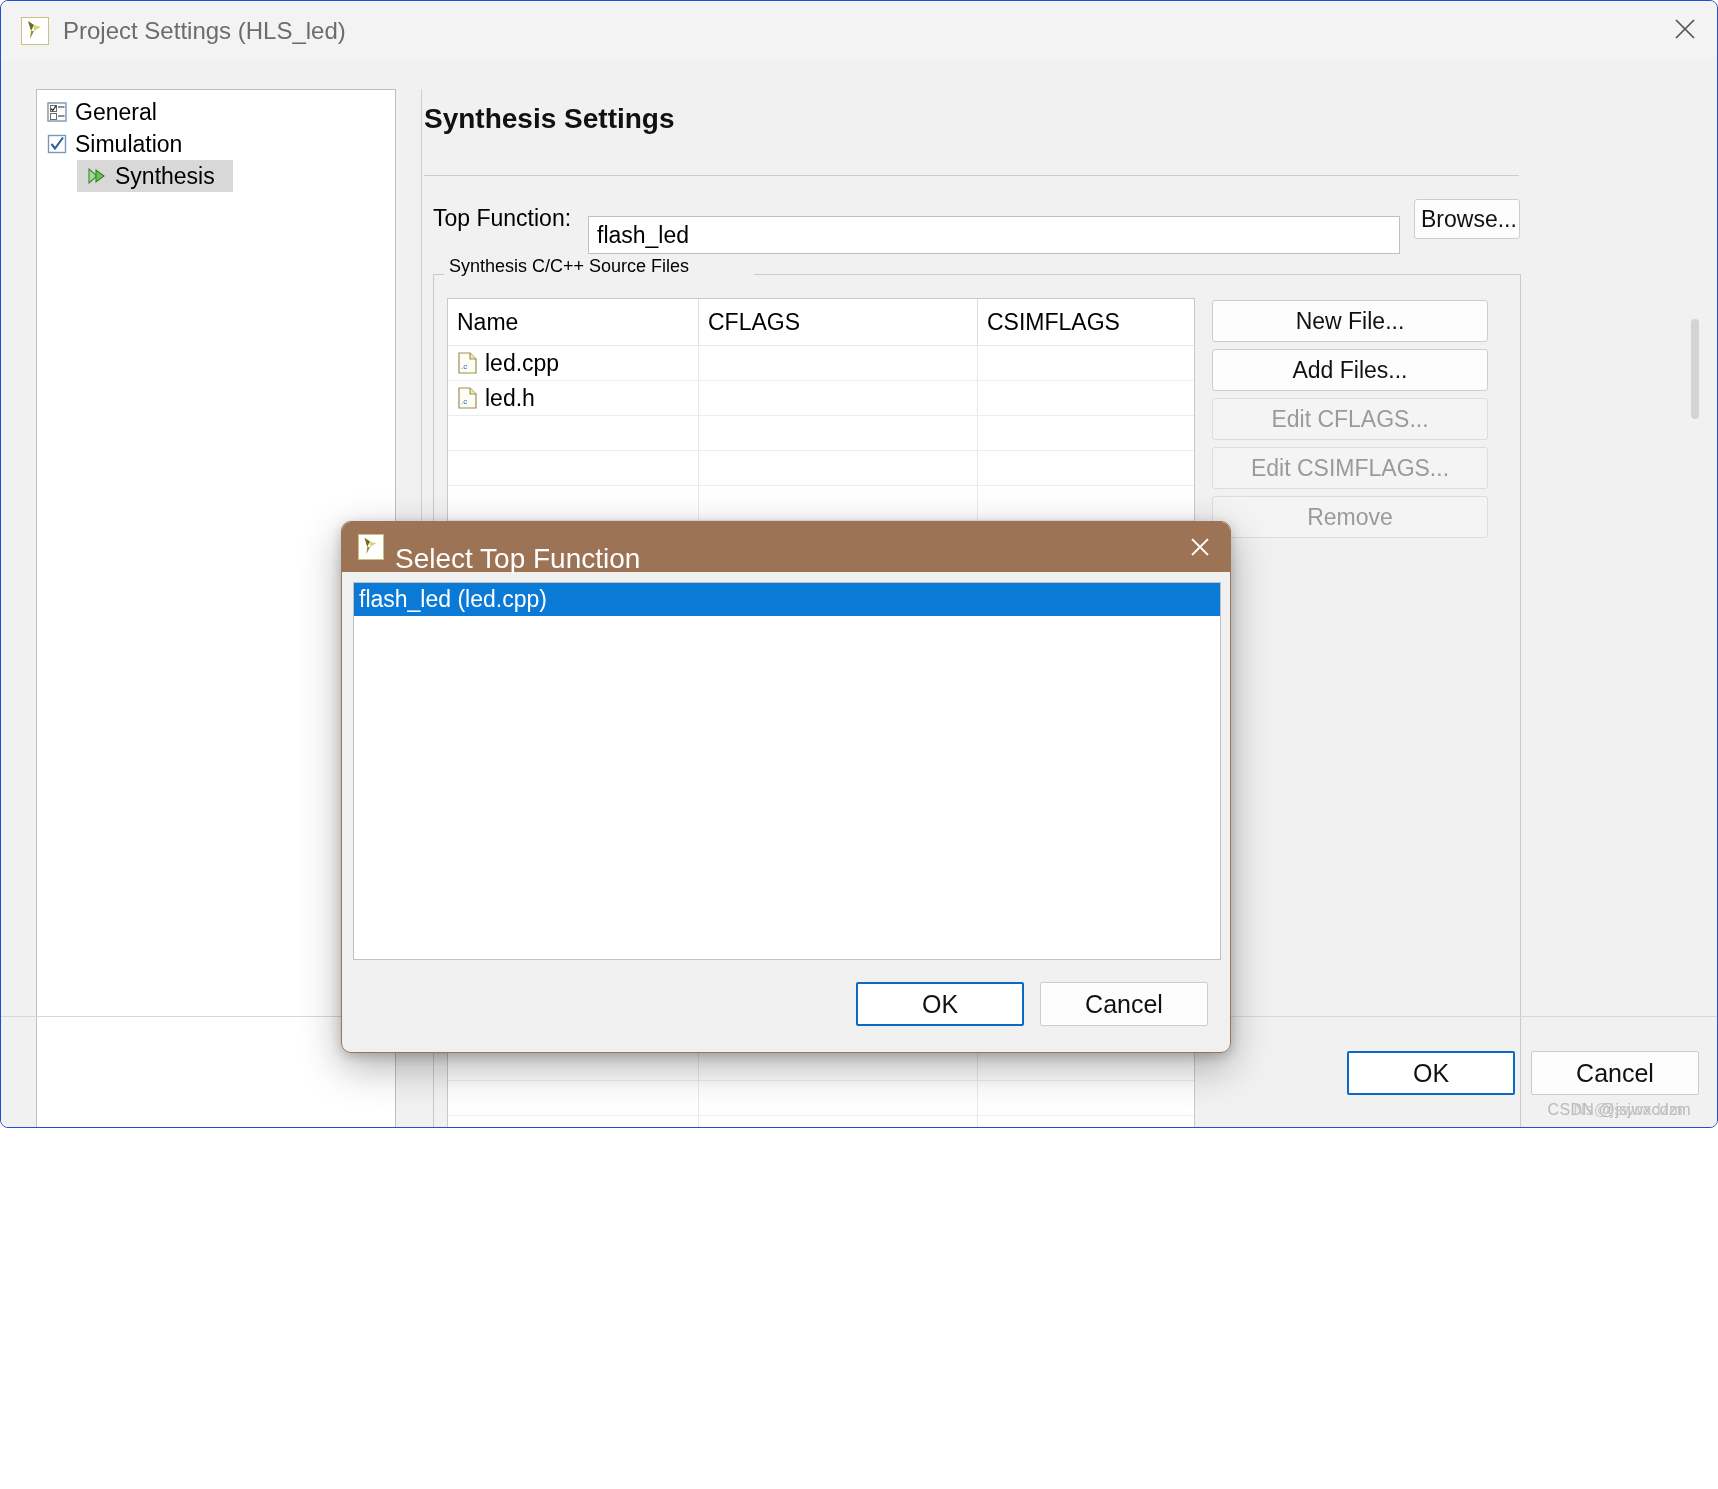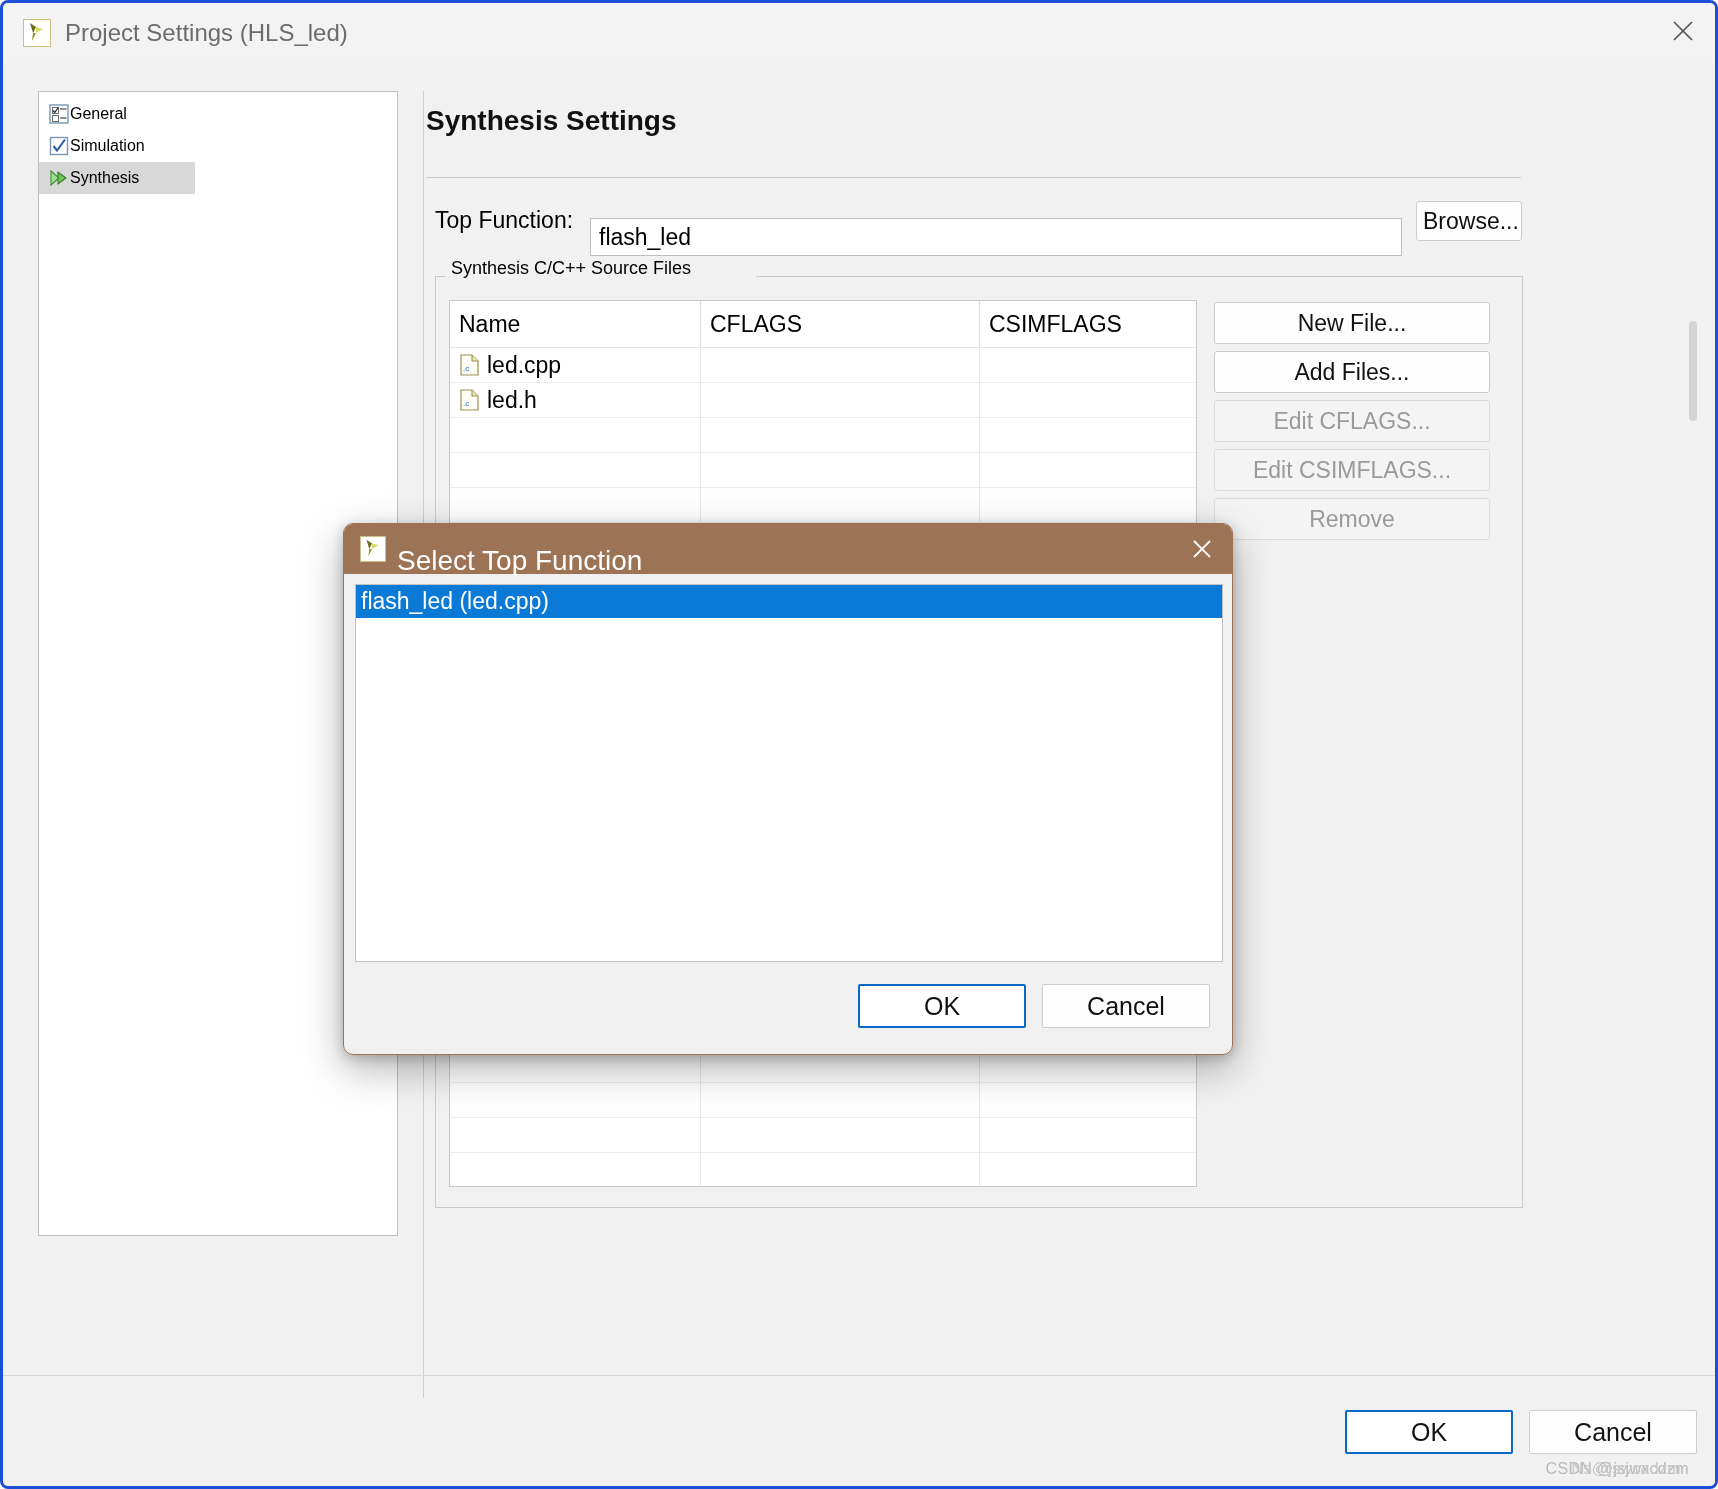--- a/index.html
+++ b/index.html
@@ -13,24 +13,24 @@
     font-family: "Liberation Sans", sans-serif;
     -webkit-font-smoothing: antialiased;
     overflow: hidden;
   }
 
   
   .window {
     position: absolute;
     left: 0; top: 0;
     width: 1718px;
-    height: 1489px;
+    height: 1128px;
     background: #fde047;
     box-sizing: border-box;
-    border: 3px solid #1d4ed8;
+    border: 1px solid #1d4ed8;
     border-radius: 8px;
     overflow: hidden;
   }
   .titlebar {
     position: absolute;
     left: 0; top: 0;
     width: 100%;
     height: 60px;
     background: #f3f3f3;
     box-sizing: border-box;
@@ -82,28 +82,30 @@
     height: 1145px;
     background: #ffffff;
     border: 1px solid #bfbfbf;
     box-sizing: border-box;
     padding-top: 6px;
   }
   .tree-item {
     height: 32px;
     display: flex;
     align-items: center;
+    gap: 7px;
     padding-left: 9px;
-    font-size: 16px;
+    font-size: 23px;
     color: #000000;
     white-space: nowrap;
   }
   .tree-item.selected {
     background: #d8d8d8;
     width: 147px;
+    margin-left: 40px;
   }
   .tree-icon { width: 22px; height: 22px; flex: 0 0 auto; }
 
   
   .right-pane {
     position: absolute;
     left: 420px; top: 28px;
     right: 18px;
     bottom: 88px;
     border-left: 1px solid #cfcfcf;

